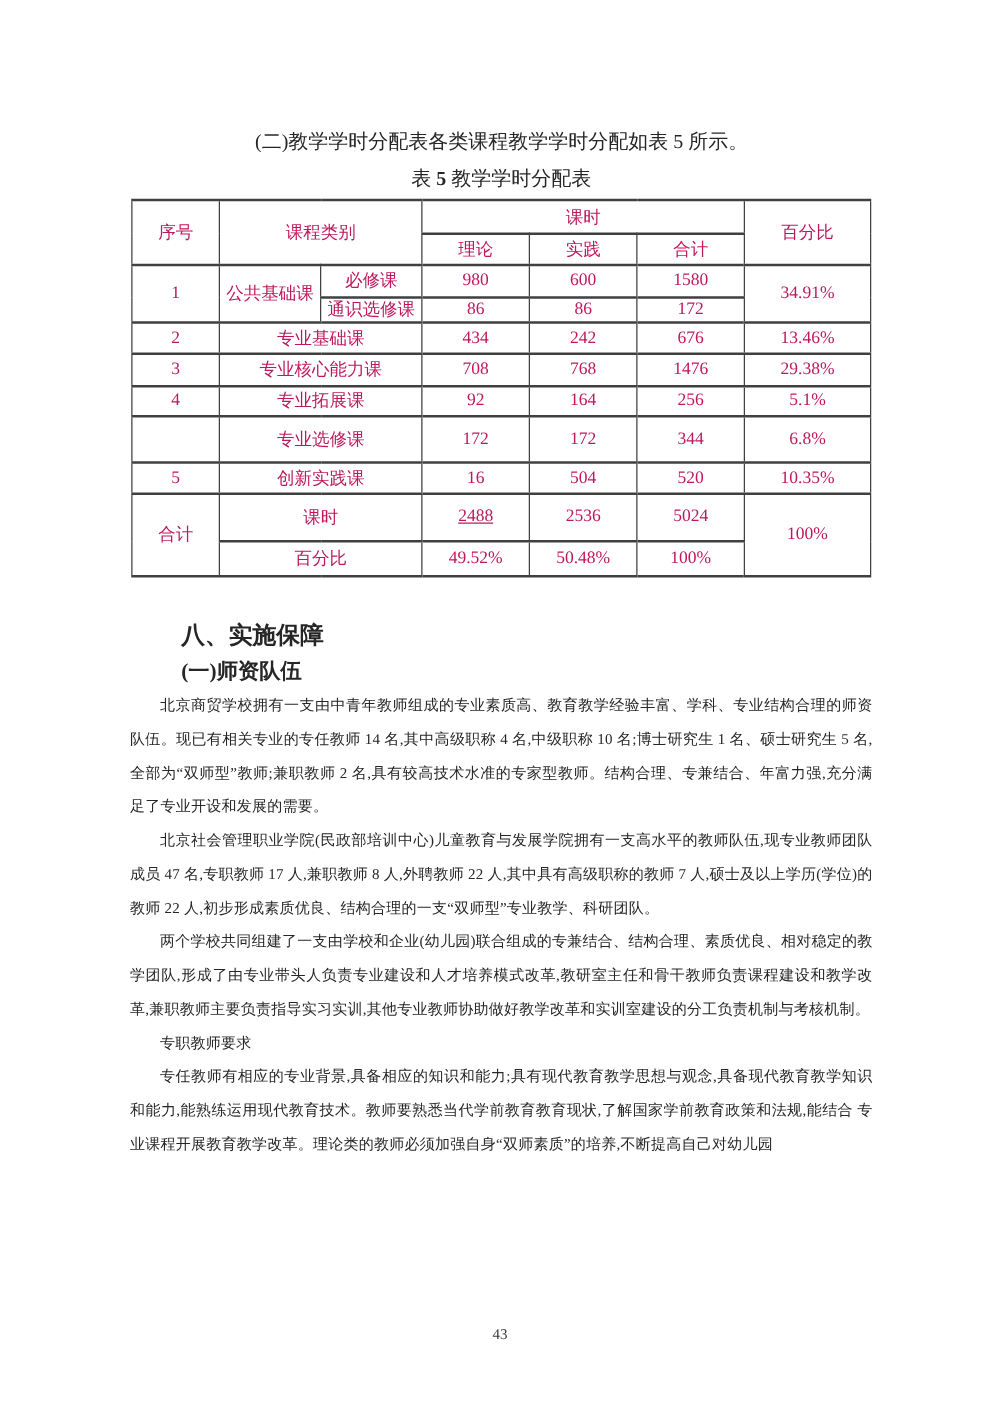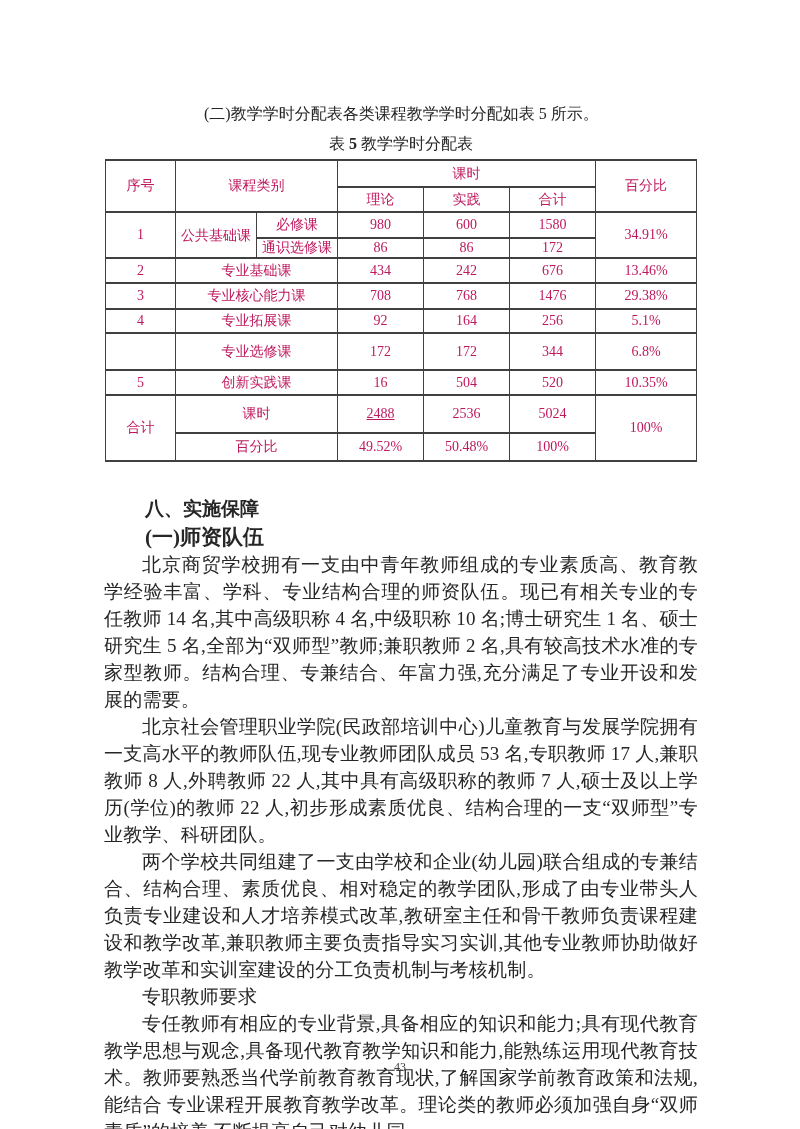--- a/index.html
+++ b/index.html
@@ -26,24 +26,24 @@
   tr.hr1 { height:27px; } tr.hr2 { height:25px; }
   tr.r1 { height:26px; } tr.r2 { height:20px; } tr.r3 { height:25px; }
   tr.r4 { height:26px; } tr.r5 { height:24px; } tr.r6 { height:37px; }
   tr.r7 { height:25px; } tr.r8 { height:38px; } tr.r9 { height:28px; }
   td.catgroup { padding:0 14px; line-height:17px; }
   td.subcat { text-align:left; padding-left:2px; }
   td.cat2 { padding-right:44px; }
   td.numleft { text-align:left; padding-left:6px;text-decoration:underline; }
 
   .h1 { font-size:19px; font-weight:bold; line-height:26px; margin:34px 0 0 41px; }
-  .h2 { font-size:21px; font-weight:bold; line-height:24px; margin:3px 0 0 41px; }
+  .h2 { font-size:17px; font-weight:bold; line-height:24px; margin:3px 0 0 41px; }
 
   .body-p {
-    margin:0; font-size:19px; line-height:27px;
+    margin:0; font-size:12px; line-height:27px;
     text-align:justify; text-indent:2em; letter-spacing:0.2px;
   }
   .body-p.first { margin-top:2px; }
 
   .page-number {
     position:absolute; top:1060px; left:0; width:100%;
     text-align:center; font-size:12px; color:#3a3a3a;
   }
 </style>
 </head>
@@ -150,21 +150,21 @@
           <td>50.48%</td>
           <td>100%</td>
         </tr>
       </tbody>
     </table>
 
     <div class="h1">八、实施保障</div>
     <div class="h2">(一)师资队伍</div>
 
     <p class="body-p first">北京商贸学校拥有一支由中青年教师组成的专业素质高、教育教学经验丰富、学科、专业结构合理的师资队伍。现已有相关专业的专任教师 14 名,其中高级职称 4 名,中级职称 10 名;博士研究生 1 名、硕士研究生 5 名,全部为“双师型”教师;兼职教师 2 名,具有较高技术水准的专家型教师。结构合理、专兼结合、年富力强,充分满足了专业开设和发展的需要。</p>
-    <p class="body-p">北京社会管理职业学院(民政部培训中心)儿童教育与发展学院拥有一支高水平的教师队伍,现专业教师团队成员 53 名,专职教师 17 人,兼职教师 8 人,外聘教师 22 人,其中具有高级职称的教师 7 人,硕士及以上学历(学位)的教师 22 人,初步形成素质优良、结构合理的一支“双师型”专业教学、科研团队。</p>
+    <p class="body-p">北京社会管理职业学院(民政部培训中心)儿童教育与发展学院拥有一支高水平的教师队伍,现专业教师团队成员 47 名,专职教师 17 人,兼职教师 8 人,外聘教师 22 人,其中具有高级职称的教师 7 人,硕士及以上学历(学位)的教师 22 人,初步形成素质优良、结构合理的一支“双师型”专业教学、科研团队。</p>
     <p class="body-p">两个学校共同组建了一支由学校和企业(幼儿园)联合组成的专兼结合、结构合理、素质优良、相对稳定的教学团队,形成了由专业带头人负责专业建设和人才培养模式改革,教研室主任和骨干教师负责课程建设和教学改革,兼职教师主要负责指导实习实训,其他专业教师协助做好教学改革和实训室建设的分工负责机制与考核机制。</p>
     <p class="body-p">专职教师要求</p>
     <p class="body-p">专任教师有相应的专业背景,具备相应的知识和能力;具有现代教育教学思想与观念,具备现代教育教学知识和能力,能熟练运用现代教育技术。教师要熟悉当代学前教育教育现状,了解国家学前教育政策和法规,能结合 专业课程开展教育教学改革。理论类的教师必须加强自身“双师素质”的培养,不断提高自己对幼儿园</p>
 
   </div>
 
   <div class="page-number">43</div>
 </div>
 
 </body></html>

